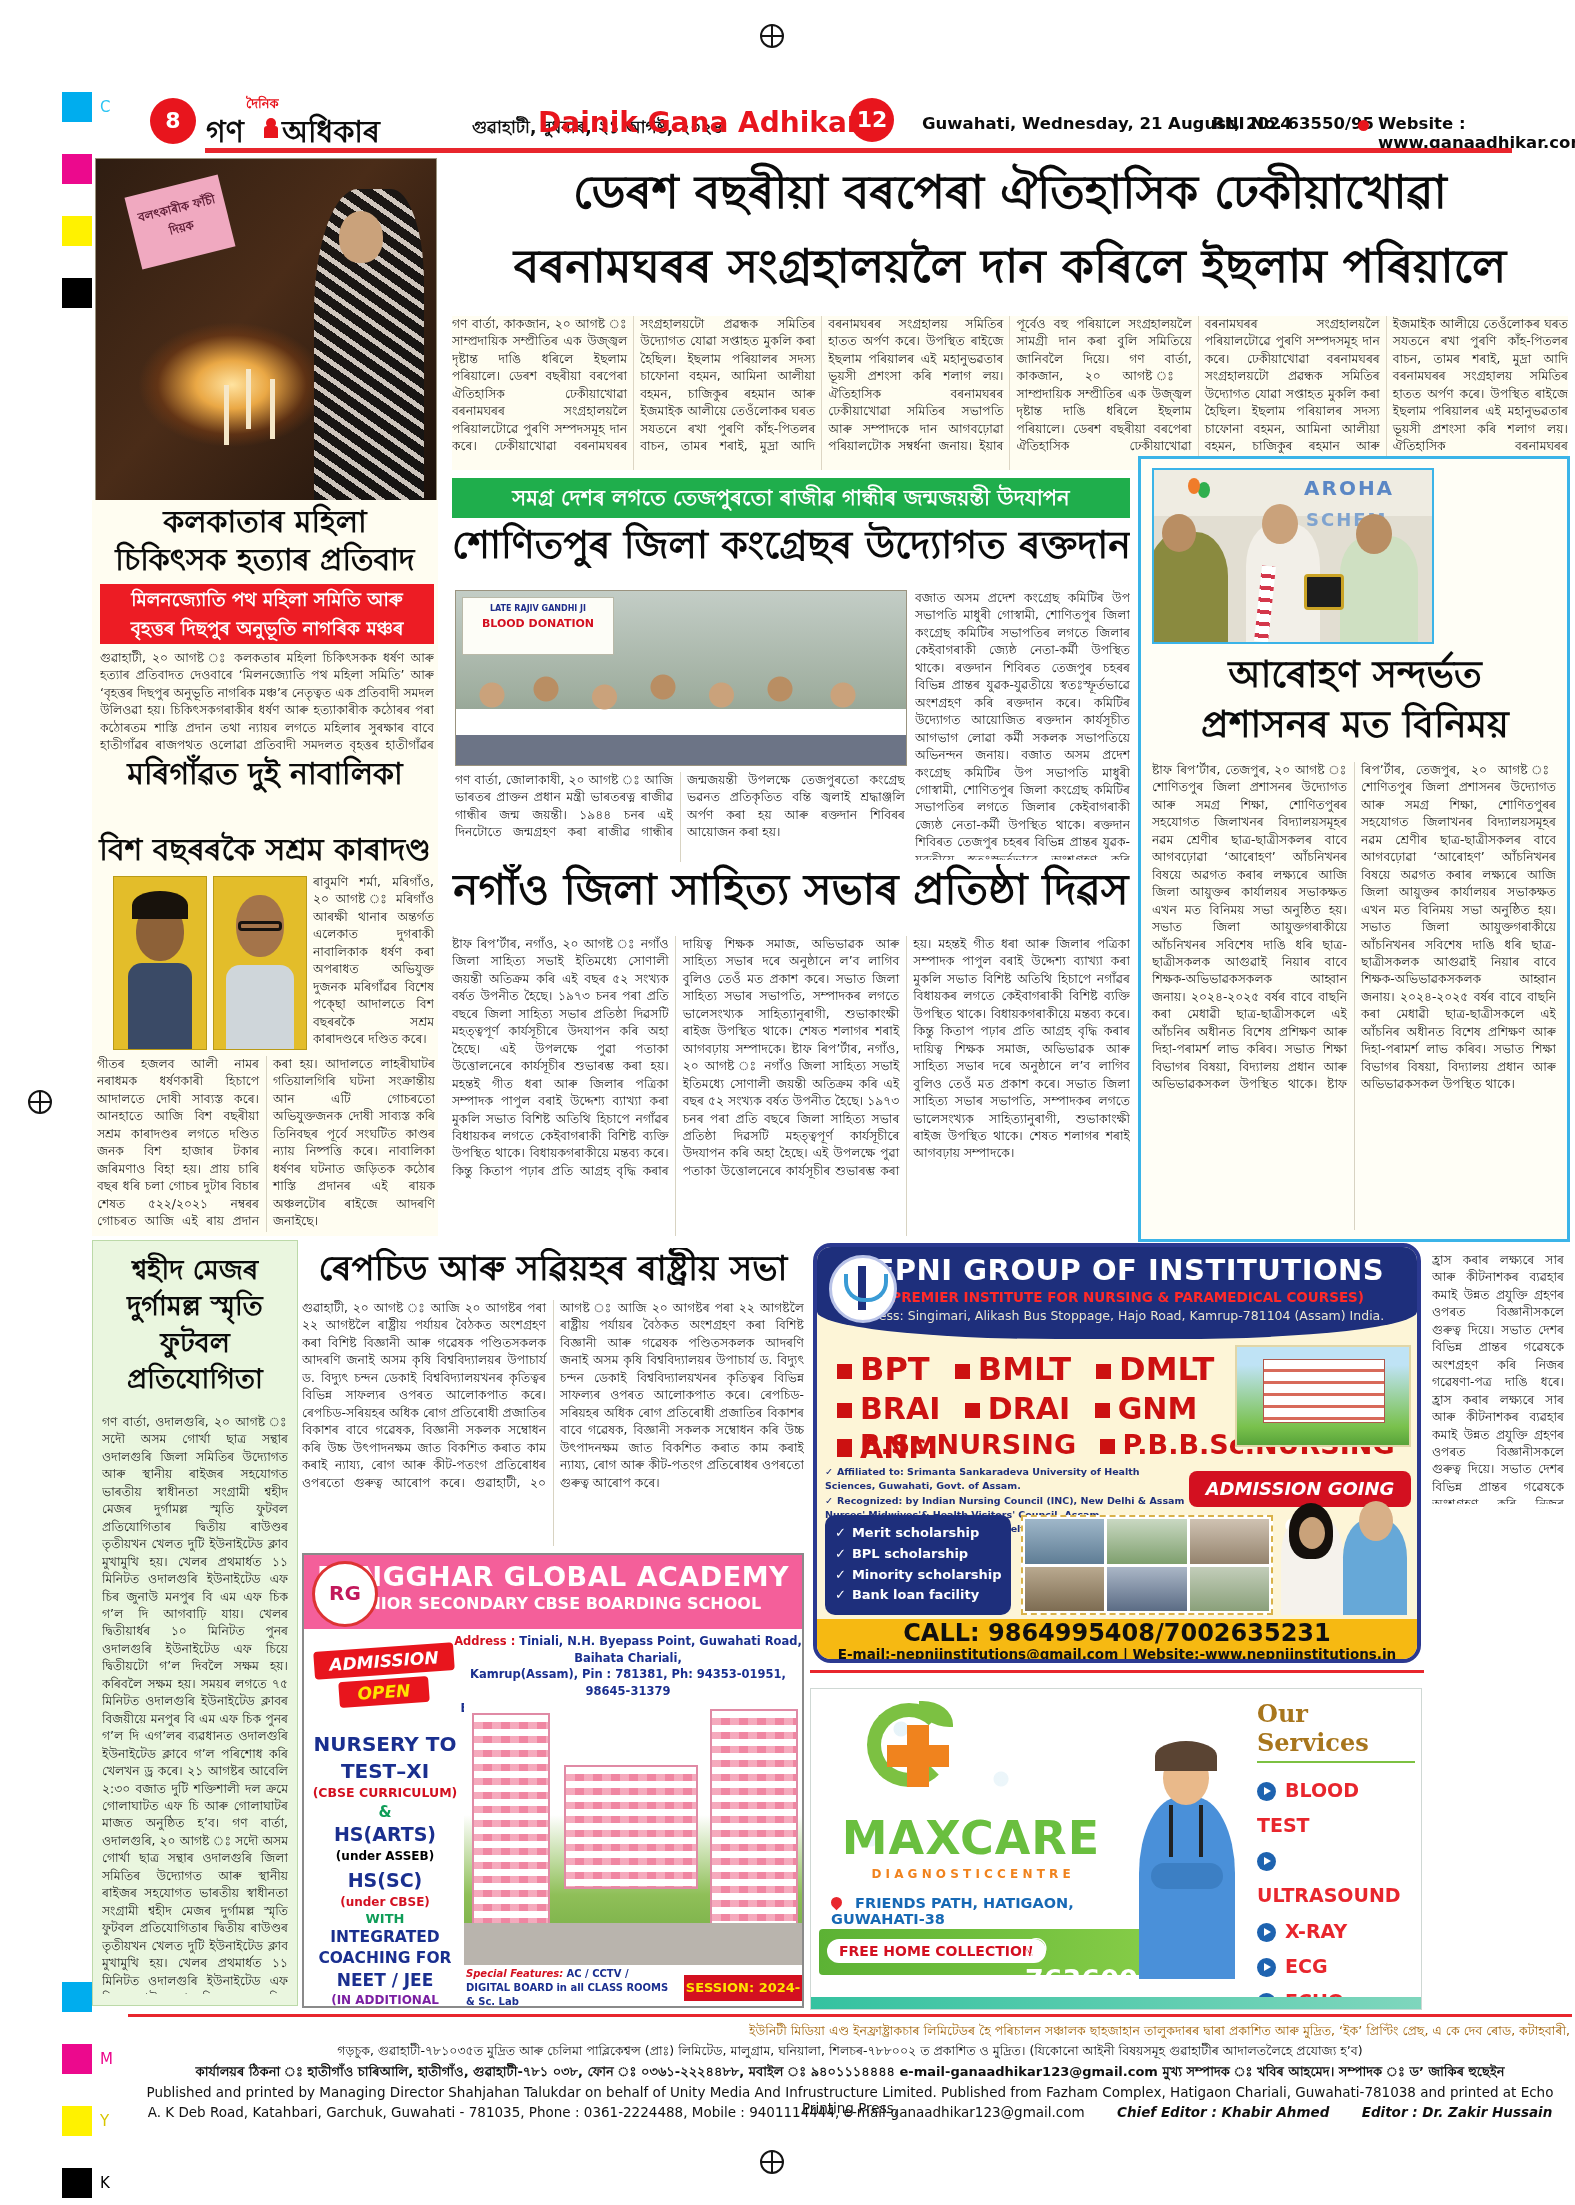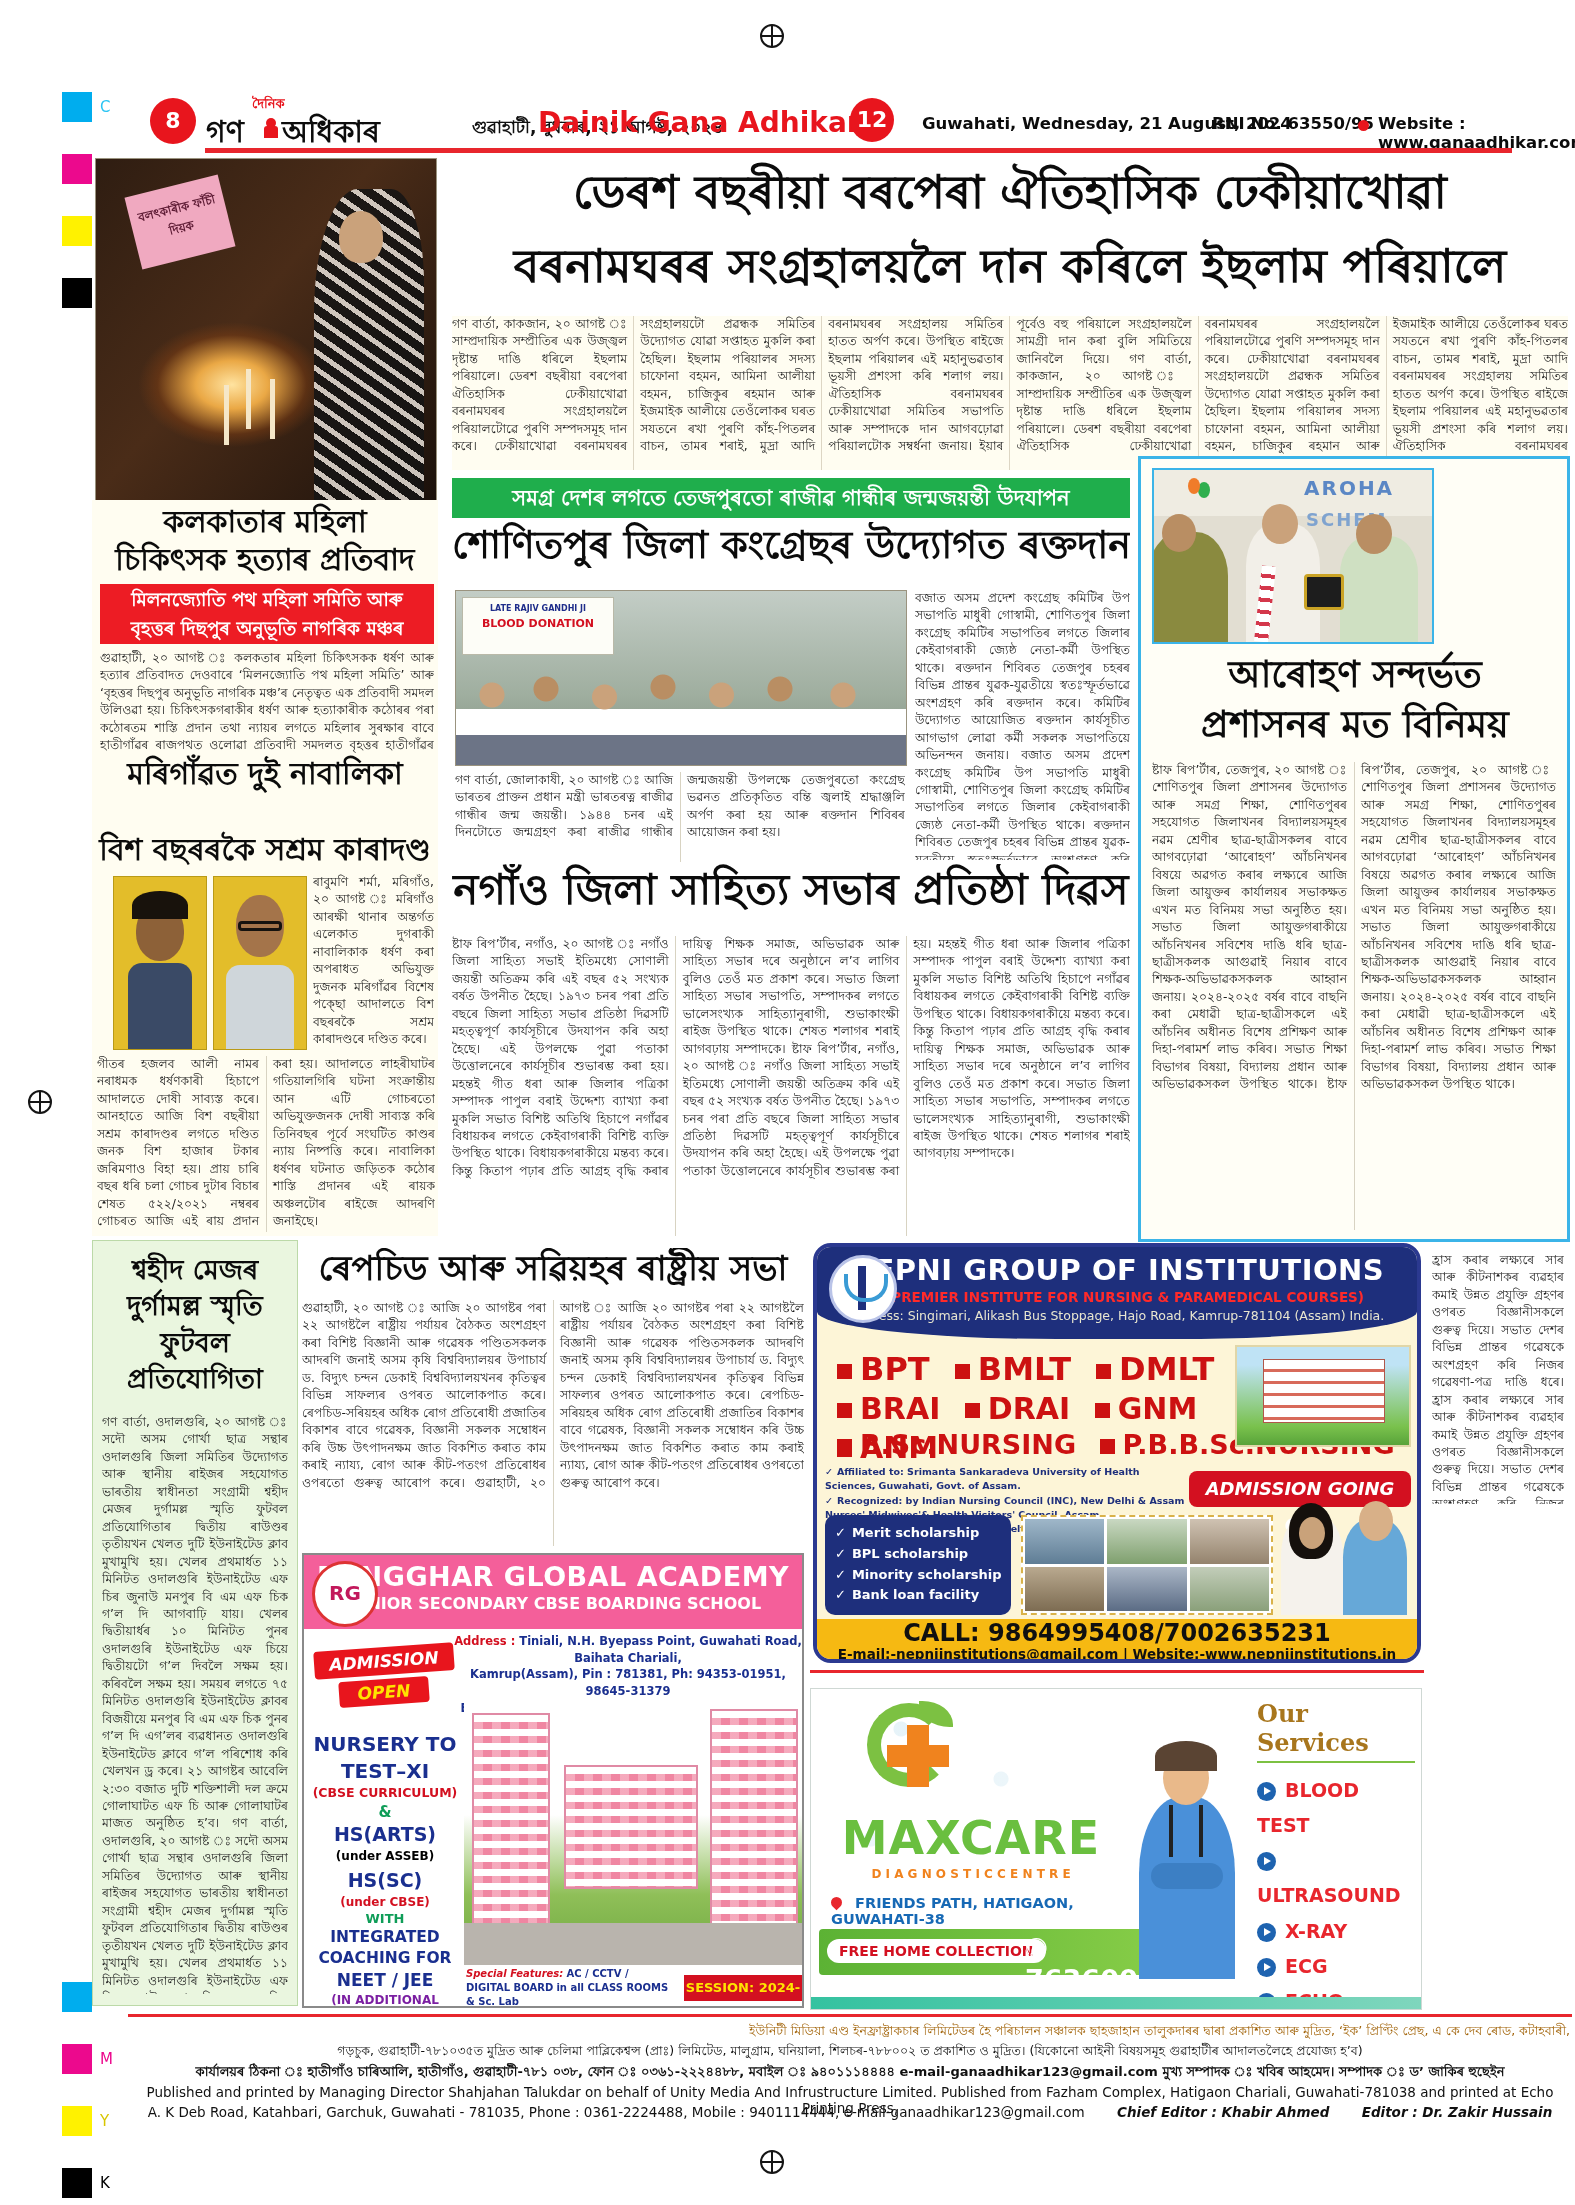--- a/index.html
+++ b/index.html
@@ -48,21 +48,21 @@
   <div class="abs sq" style="left:62px;top:2044px;background:#ec098d;"></div>
   <div class="abs sq" style="left:62px;top:2106px;background:#fff200;"></div>
   <div class="abs sq" style="left:62px;top:2168px;background:#000000;"></div>
   <span class="abs" style="left:100px;top:1988px;color:#29c4f3;font-size:15px;">C</span>
   <span class="abs" style="left:100px;top:2050px;color:#ec098d;font-size:15px;">M</span>
   <span class="abs" style="left:100px;top:2112px;color:#d8c600;font-size:15px;">Y</span>
   <span class="abs" style="left:100px;top:2174px;color:#000;font-size:15px;">K</span>
 
   <div class="abs" style="left:150px;top:96px;width:1420px;height:52px;">
     <div class="abs" style="left:0;top:2px;width:46px;height:46px;border-radius:50%;background:#e8151d;color:#fff;font-weight:800;font-size:22px;text-align:center;line-height:46px;">8</div>
-    <span class="abs bn" style="left:96px;top:-2px;color:#e8151d;font-size:13px;font-weight:700;margin-left:6px;">দৈনিক</span>
+    <span class="abs bn" style="left:96px;top:-2px;color:#e8151d;font-size:13px;font-weight:700;">দৈনিক</span>
     <span class="abs bn" style="left:56px;top:12px;font-size:30px;font-weight:800;color:#0c0c0c;">গণ</span>
     <span class="abs" style="left:116px;top:22px;width:10px;height:10px;border-radius:50%;background:#e8151d;"></span>
     <span class="abs" style="left:114px;top:30px;width:14px;height:12px;background:#e8151d;border-radius:3px 3px 0 0;"></span>
     <span class="abs bn" style="left:132px;top:12px;font-size:30px;font-weight:800;color:#0c0c0c;">অধিকাৰ</span>
     <span class="abs bn" style="left:322px;top:18px;font-size:17px;font-weight:700;color:#111;">গুৱাহাটী, বুধবাৰ, ২১ আগষ্ট, ২০২৪</span>
     <span class="abs" style="left:388px;top:10px;font-size:28px;font-weight:800;color:#e8151d;left:388px;">Dainik Gana Adhikar</span>
     <div class="abs" style="left:700px;top:2px;width:44px;height:44px;border-radius:50%;background:#e8151d;color:#fff;font-weight:800;font-size:22px;text-align:center;line-height:44px;">12</div>
     <span class="abs" style="left:772px;top:18px;font-size:16.5px;font-weight:700;color:#0c0c0c;">Guwahati, Wednesday, 21 August, 2024</span>
     <span class="abs" style="left:1062px;top:18px;font-size:16.5px;font-weight:700;color:#0c0c0c;">RNI No. 63550/95</span>
     <span class="abs" style="left:1208px;top:24px;width:11px;height:11px;border-radius:50%;background:#e8151d;"></span>

